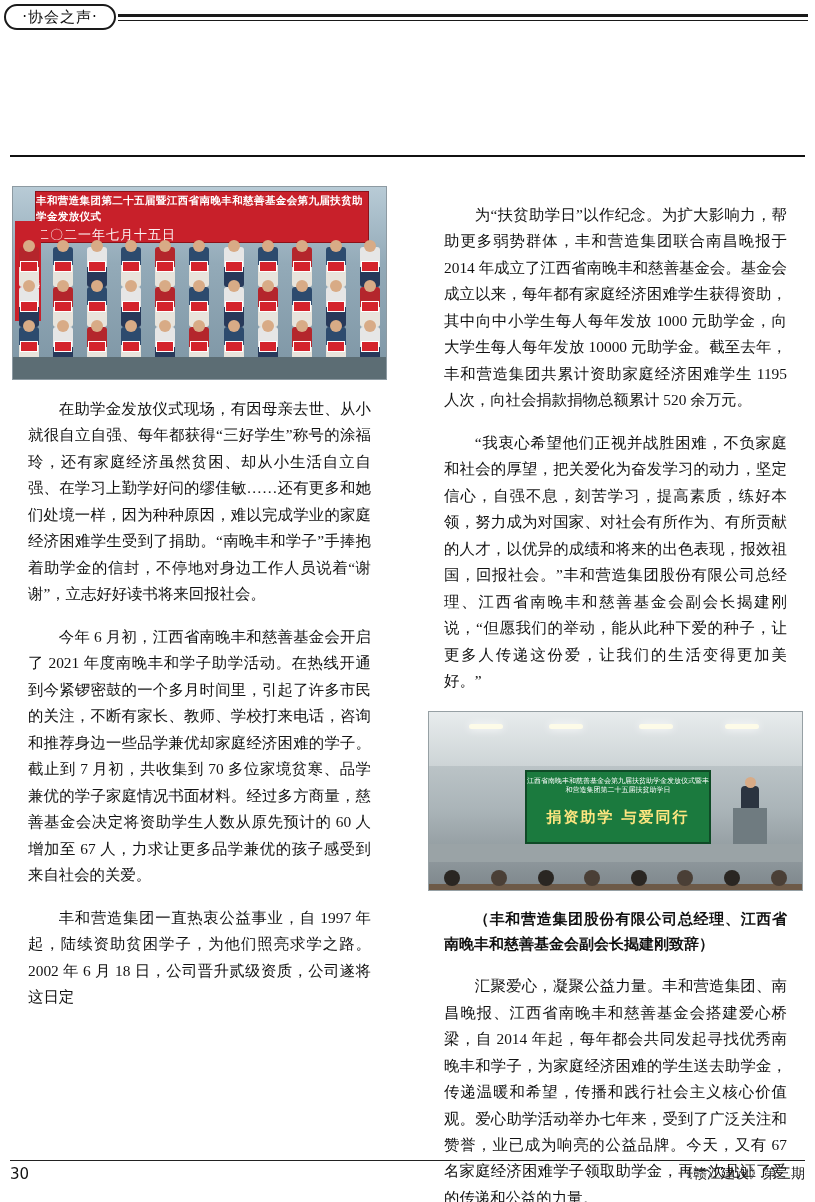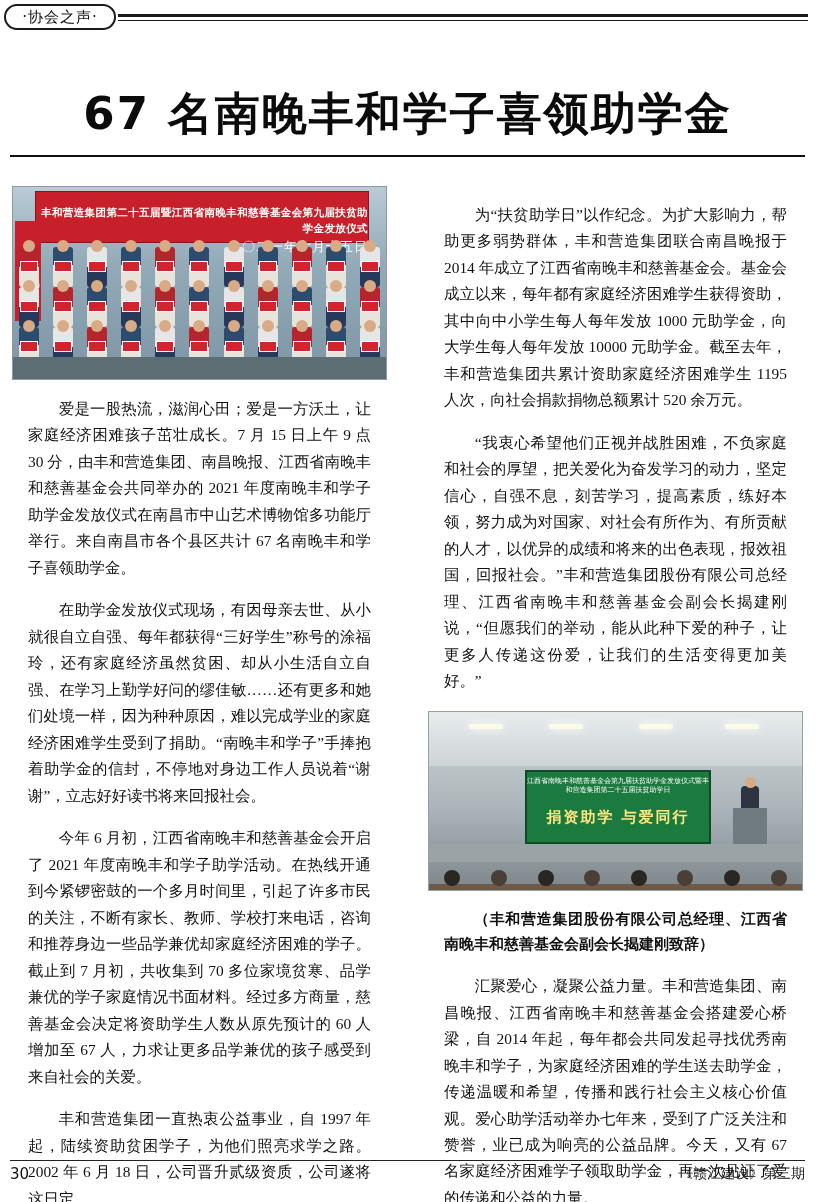--- a/index.html
+++ b/index.html
@@ -98,24 +98,24 @@
     overflow: hidden;
     border: 1px solid #8d9aa2;
   }
   .p1-banner {
     position: absolute;
     left: 22px; top: 4px;
     width: 334px; height: 52px;
     background: #c8202a;
     border: 1px solid #8c1118;
     color: #fff;
-    text-align: right;
+    text-align: left;
     font-size: 10.5px;
     line-height: 1.55;
-    padding-top: 12px;
+    padding-top: 0;
     font-family: "DejaVu Sans", "Liberation Sans", sans-serif;
     font-weight: bold;
     letter-spacing: 0.4px;
   }
   .p1-banner .sub {
     font-weight: normal;
     font-size: 13px;
     letter-spacing: 1px;
     opacity: .95;
   }
@@ -247,21 +247,20 @@
 <body>
 
 <div class="page">
 
   <div class="header">
     <div class="header-badge">·协会之声·</div>
     <div class="header-rule"></div>
     <div class="header-rule2"></div>
   </div>
 
-  <div class="title">67 名南晚丰和学子喜领助学金</div>
   <div class="title-rule"></div>
 
   <div class="col col-left">
 
     <div class="photo1">
       <div class="p1-wall"></div>
       <div class="p1-banner">
         <span>丰和营造集团第二十五届暨江西省南晚丰和慈善基金会第九届扶贫助学金发放仪式</span>
         <div class="sub">二〇二一年七月十五日</div>
       </div>
@@ -367,21 +366,20 @@
         <div class="kid">
             <div class="card"></div>
           </div>
         <div class="kid white">
             <div class="card"></div>
           </div>
       </div>
       <div class="p1-floor"></div>
     </div>
 
-    <p>爱是一股热流，滋润心田；爱是一方沃土，让家庭经济困难孩子茁壮成长。7 月 15 日上午 9 点 30 分，由丰和营造集团、南昌晚报、江西省南晚丰和慈善基金会共同举办的 2021 年度南晚丰和学子助学金发放仪式在南昌市中山艺术博物馆多功能厅举行。来自南昌市各个县区共计 67 名南晚丰和学子喜领助学金。</p>
     <p>在助学金发放仪式现场，有因母亲去世、从小就很自立自强、每年都获得“三好学生”称号的涂福玲，还有家庭经济虽然贫困、却从小生活自立自强、在学习上勤学好问的缪佳敏……还有更多和她们处境一样，因为种种原因，难以完成学业的家庭经济困难学生受到了捐助。“南晚丰和学子”手捧抱着助学金的信封，不停地对身边工作人员说着“谢谢”，立志好好读书将来回报社会。</p>
     <p>今年 6 月初，江西省南晚丰和慈善基金会开启了 2021 年度南晚丰和学子助学活动。在热线开通到今紧锣密鼓的一个多月时间里，引起了许多市民的关注，不断有家长、教师、学校打来电话，咨询和推荐身边一些品学兼优却家庭经济困难的学子。截止到 7 月初，共收集到 70 多位家境贫寒、品学兼优的学子家庭情况书面材料。经过多方商量，慈善基金会决定将资助学生人数从原先预计的 60 人增加至 67 人，力求让更多品学兼优的孩子感受到来自社会的关爱。</p>
     <p>丰和营造集团一直热衷公益事业，自 1997 年起，陆续资助贫困学子，为他们照亮求学之路。2002 年 6 月 18 日，公司晋升贰级资质，公司遂将这日定</p>
   </div>
 
   <div class="col col-right">
     <p>为“扶贫助学日”以作纪念。为扩大影响力，帮助更多弱势群体，丰和营造集团联合南昌晚报于 2014 年成立了江西省南晚丰和慈善基金会。基金会成立以来，每年都有家庭经济困难学生获得资助，其中向中小学生每人每年发放 1000 元助学金，向大学生每人每年发放 10000 元助学金。截至去年，丰和营造集团共累计资助家庭经济困难学生 1195 人次，向社会捐款捐物总额累计 520 余万元。</p>
     <p>“我衷心希望他们正视并战胜困难，不负家庭和社会的厚望，把关爱化为奋发学习的动力，坚定信心，自强不息，刻苦学习，提高素质，练好本领，努力成为对国家、对社会有所作为、有所贡献的人才，以优异的成绩和将来的出色表现，报效祖国，回报社会。”丰和营造集团股份有限公司总经理、江西省南晚丰和慈善基金会副会长揭建刚说，“但愿我们的举动，能从此种下爱的种子，让更多人传递这份爱，让我们的生活变得更加美好。”</p>
 
     <div class="photo2">

